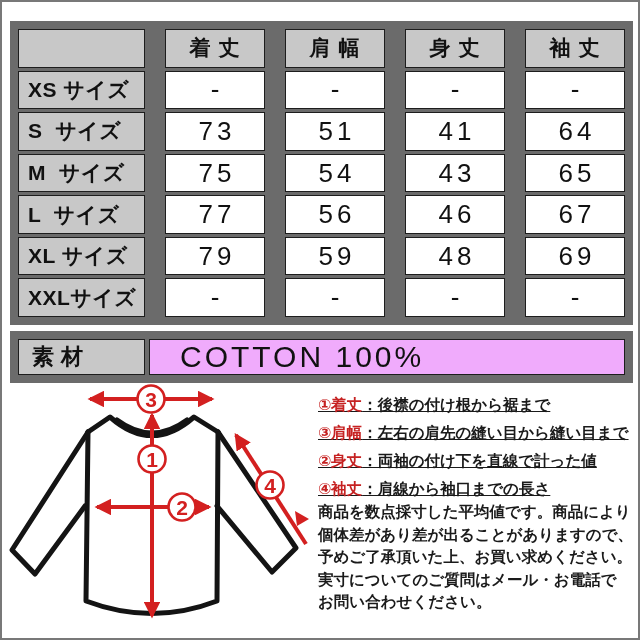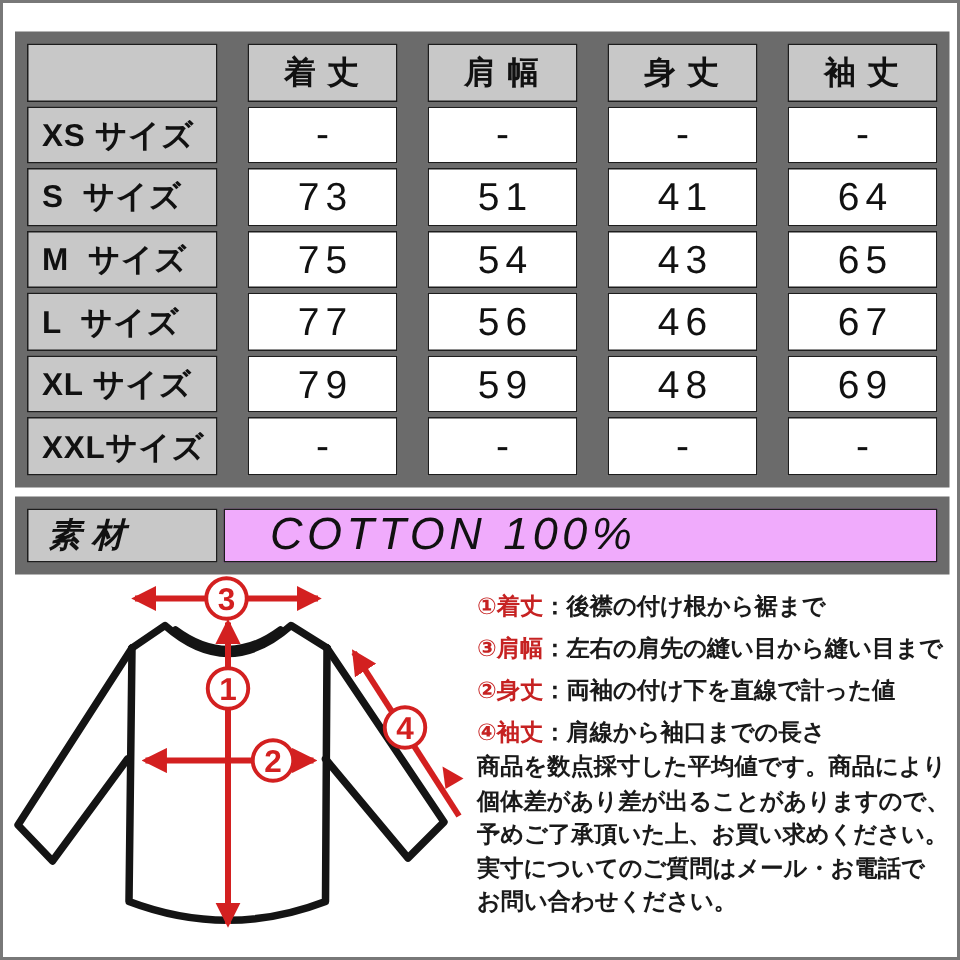--- a/index.html
+++ b/index.html
@@ -24,34 +24,34 @@
   .cell.lab{
     width:127px;flex:none;background:#c8c8c8;justify-content:flex-start;
     padding-left:9px;font-weight:bold;font-size:21px;white-space:pre;letter-spacing:0.5px;
   }
   .cell.corner{background:#c8c8c8;}
   .cell.hdr{
     flex:1;background:#c8c8c8;font-weight:bold;font-size:21px;white-space:pre;letter-spacing:1px;
   }
   .cell.data{flex:1;background:#ffffff;font-size:26px;letter-spacing:4px;padding-left:4px;}
   
-  #matTable{left:10px;top:331px;width:623px;height:52px;flex-direction:row;gap:4px;font-style:italic;}
+  #matTable{left:10px;top:331px;width:623px;height:52px;flex-direction:row;gap:4px;}
   #matTable .cell.lab{font-size:22px;padding-left:13px;}
   #matTable .cell.val{
     flex:1;background:#f0abfc;justify-content:flex-start;padding-left:30px;
     font-size:30px;letter-spacing:3px;font-weight:500;
   }
   
   #shirtSvg{position:absolute;left:0;top:384px;width:320px;height:256px;}
   .marker-num{font-family:"Liberation Sans",sans-serif;font-weight:bold;}
   
   #legend{position:absolute;left:318px;top:391px;width:318px;}
   .legend-item{
     height:28px;line-height:28px;font-size:15.5px;font-weight:bold;
-    white-space:nowrap;color:#1a1a1a;
+    white-space:nowrap;color:#1a1a1a;text-decoration:underline;
   }
   .legend-item .red{color:#c62222;}
   
   #note{position:absolute;left:318px;top:501px;width:320px;}
   #note div{
     font-size:15.5px;font-weight:bold;line-height:22.5px;color:#1a1a1a;white-space:nowrap;
   }
 </style>
 </head>
 <body>

